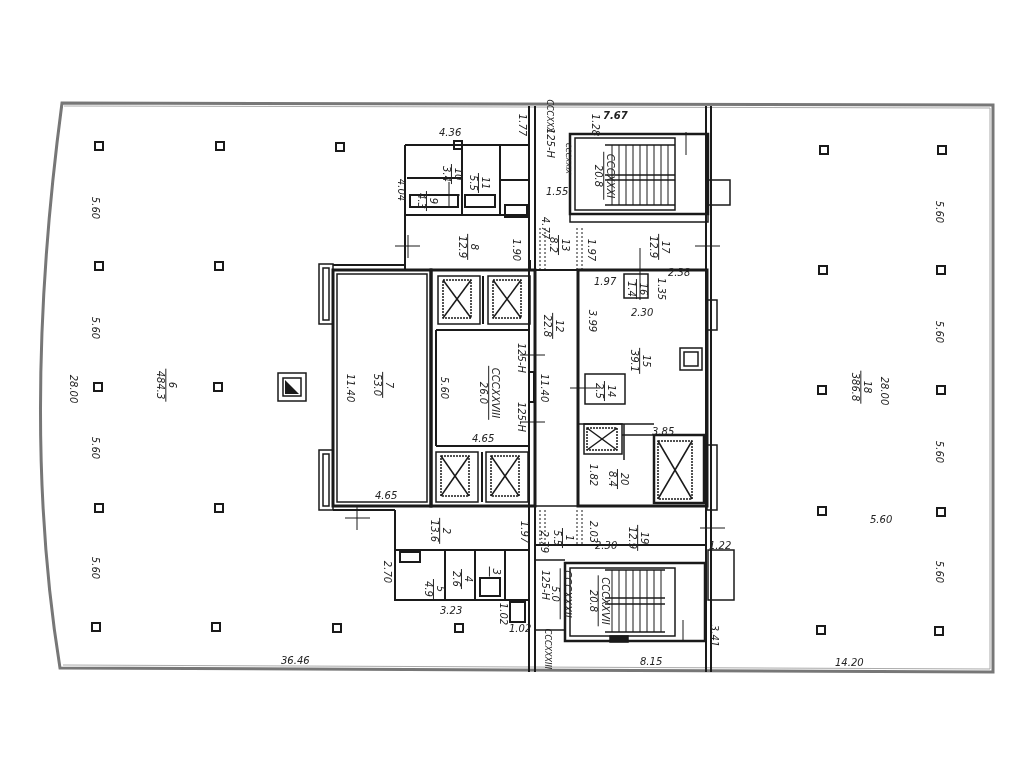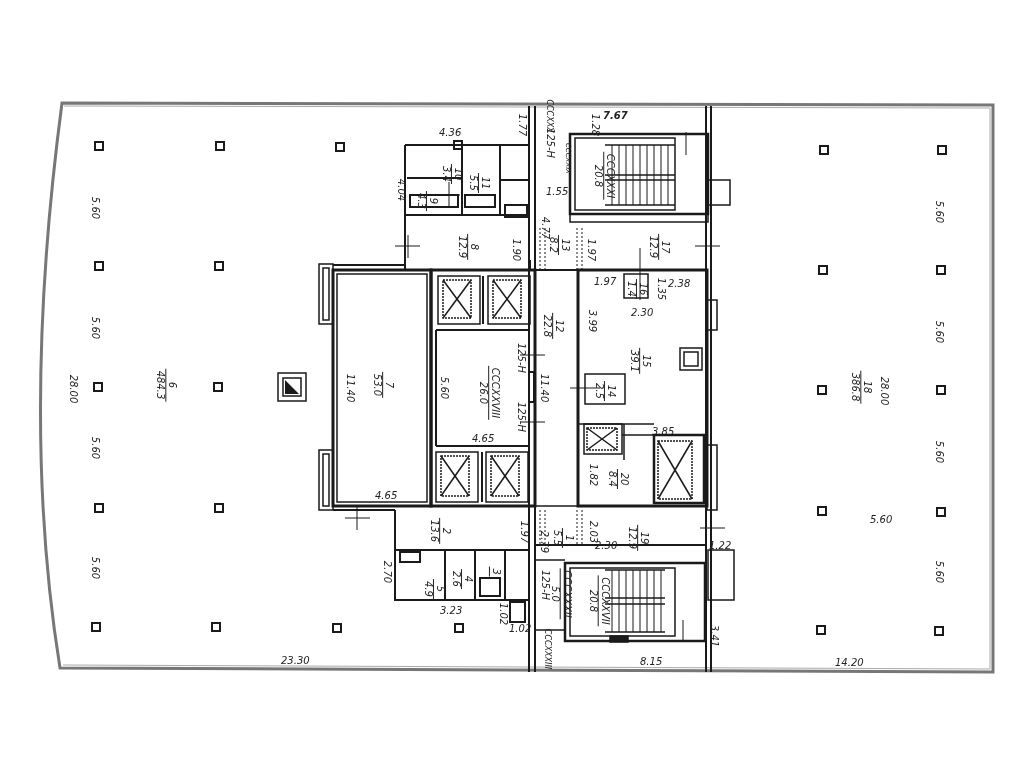--- a/index.html
+++ b/index.html
@@ -249,37 +249,37 @@
 <div class="lbl rot" style="left:534px;top:223px;">4.77</div>
 <div class="lbl rot" style="left:505px;top:245px;">1.90</div>
 <div class="lbl rot" style="left:580px;top:245px;">1.97</div>
 <div class="lbl rot" style="left:336px;top:383px;">11.40</div>
 <div class="lbl rot" style="left:433px;top:383px;">5.60</div>
 <div class="lbl" style="left:472px;top:434px;">4.65</div>
 <div class="lbl" style="left:375px;top:491px;">4.65</div>
 <div class="lbl rot" style="left:530px;top:383px;">11.40</div>
 <div class="lbl" style="left:594px;top:277px;">1.97</div>
 <div class="lbl rot" style="left:650px;top:284px;">1.35</div>
-<div class="lbl" style="left:668px;top:279px;font-style:italic;">2.38</div>
+<div class="lbl" style="left:668px;top:268px;font-style:italic;">2.38</div>
 <div class="lbl" style="left:631px;top:308px;">2.30</div>
 <div class="lbl rot" style="left:581px;top:316px;">3.99</div>
 <div class="lbl" style="left:652px;top:427px;">3.85</div>
 <div class="lbl rot" style="left:582px;top:470px;">1.82</div>
 <div class="lbl rot" style="left:513px;top:527px;">1.97</div>
 <div class="lbl rot" style="left:533px;top:537px;">2.79</div>
 <div class="lbl rot" style="left:582px;top:527px;">2.03</div>
 <div class="lbl" style="left:595px;top:541px;">2.30</div>
 <div class="lbl" style="left:709px;top:541px;">1.22</div>
 <div class="lbl rot" style="left:376px;top:567px;">2.70</div>
 <div class="lbl" style="left:440px;top:606px;">3.23</div>
 <div class="lbl rot" style="left:492px;top:609px;">1.02</div>
 <div class="lbl" style="left:509px;top:624px;">1.02</div>
 <div class="lbl rot" style="left:703px;top:631px;">3.41</div>
 <div class="lbl" style="left:640px;top:657px;">8.15</div>
-<div class="lbl" style="left:281px;top:656px;">23.30</div>
+<div class="lbl" style="left:281px;top:656px;">36.46</div>
 <div class="lbl" style="left:835px;top:658px;text-align:center;">14.20</div>
 
 <div class="lbl rot" style="left:84px;top:203px;">5.60</div>
 <div class="lbl rot" style="left:84px;top:323px;">5.60</div>
 <div class="lbl rot" style="left:84px;top:443px;">5.60</div>
 <div class="lbl rot" style="left:84px;top:563px;">5.60</div>
 <div class="lbl rot" style="left:59px;top:384px;">28.00</div>
 <div class="lbl rot" style="left:928px;top:207px;">5.60</div>
 <div class="lbl rot" style="left:928px;top:327px;">5.60</div>
 <div class="lbl rot" style="left:928px;top:447px;">5.60</div>

